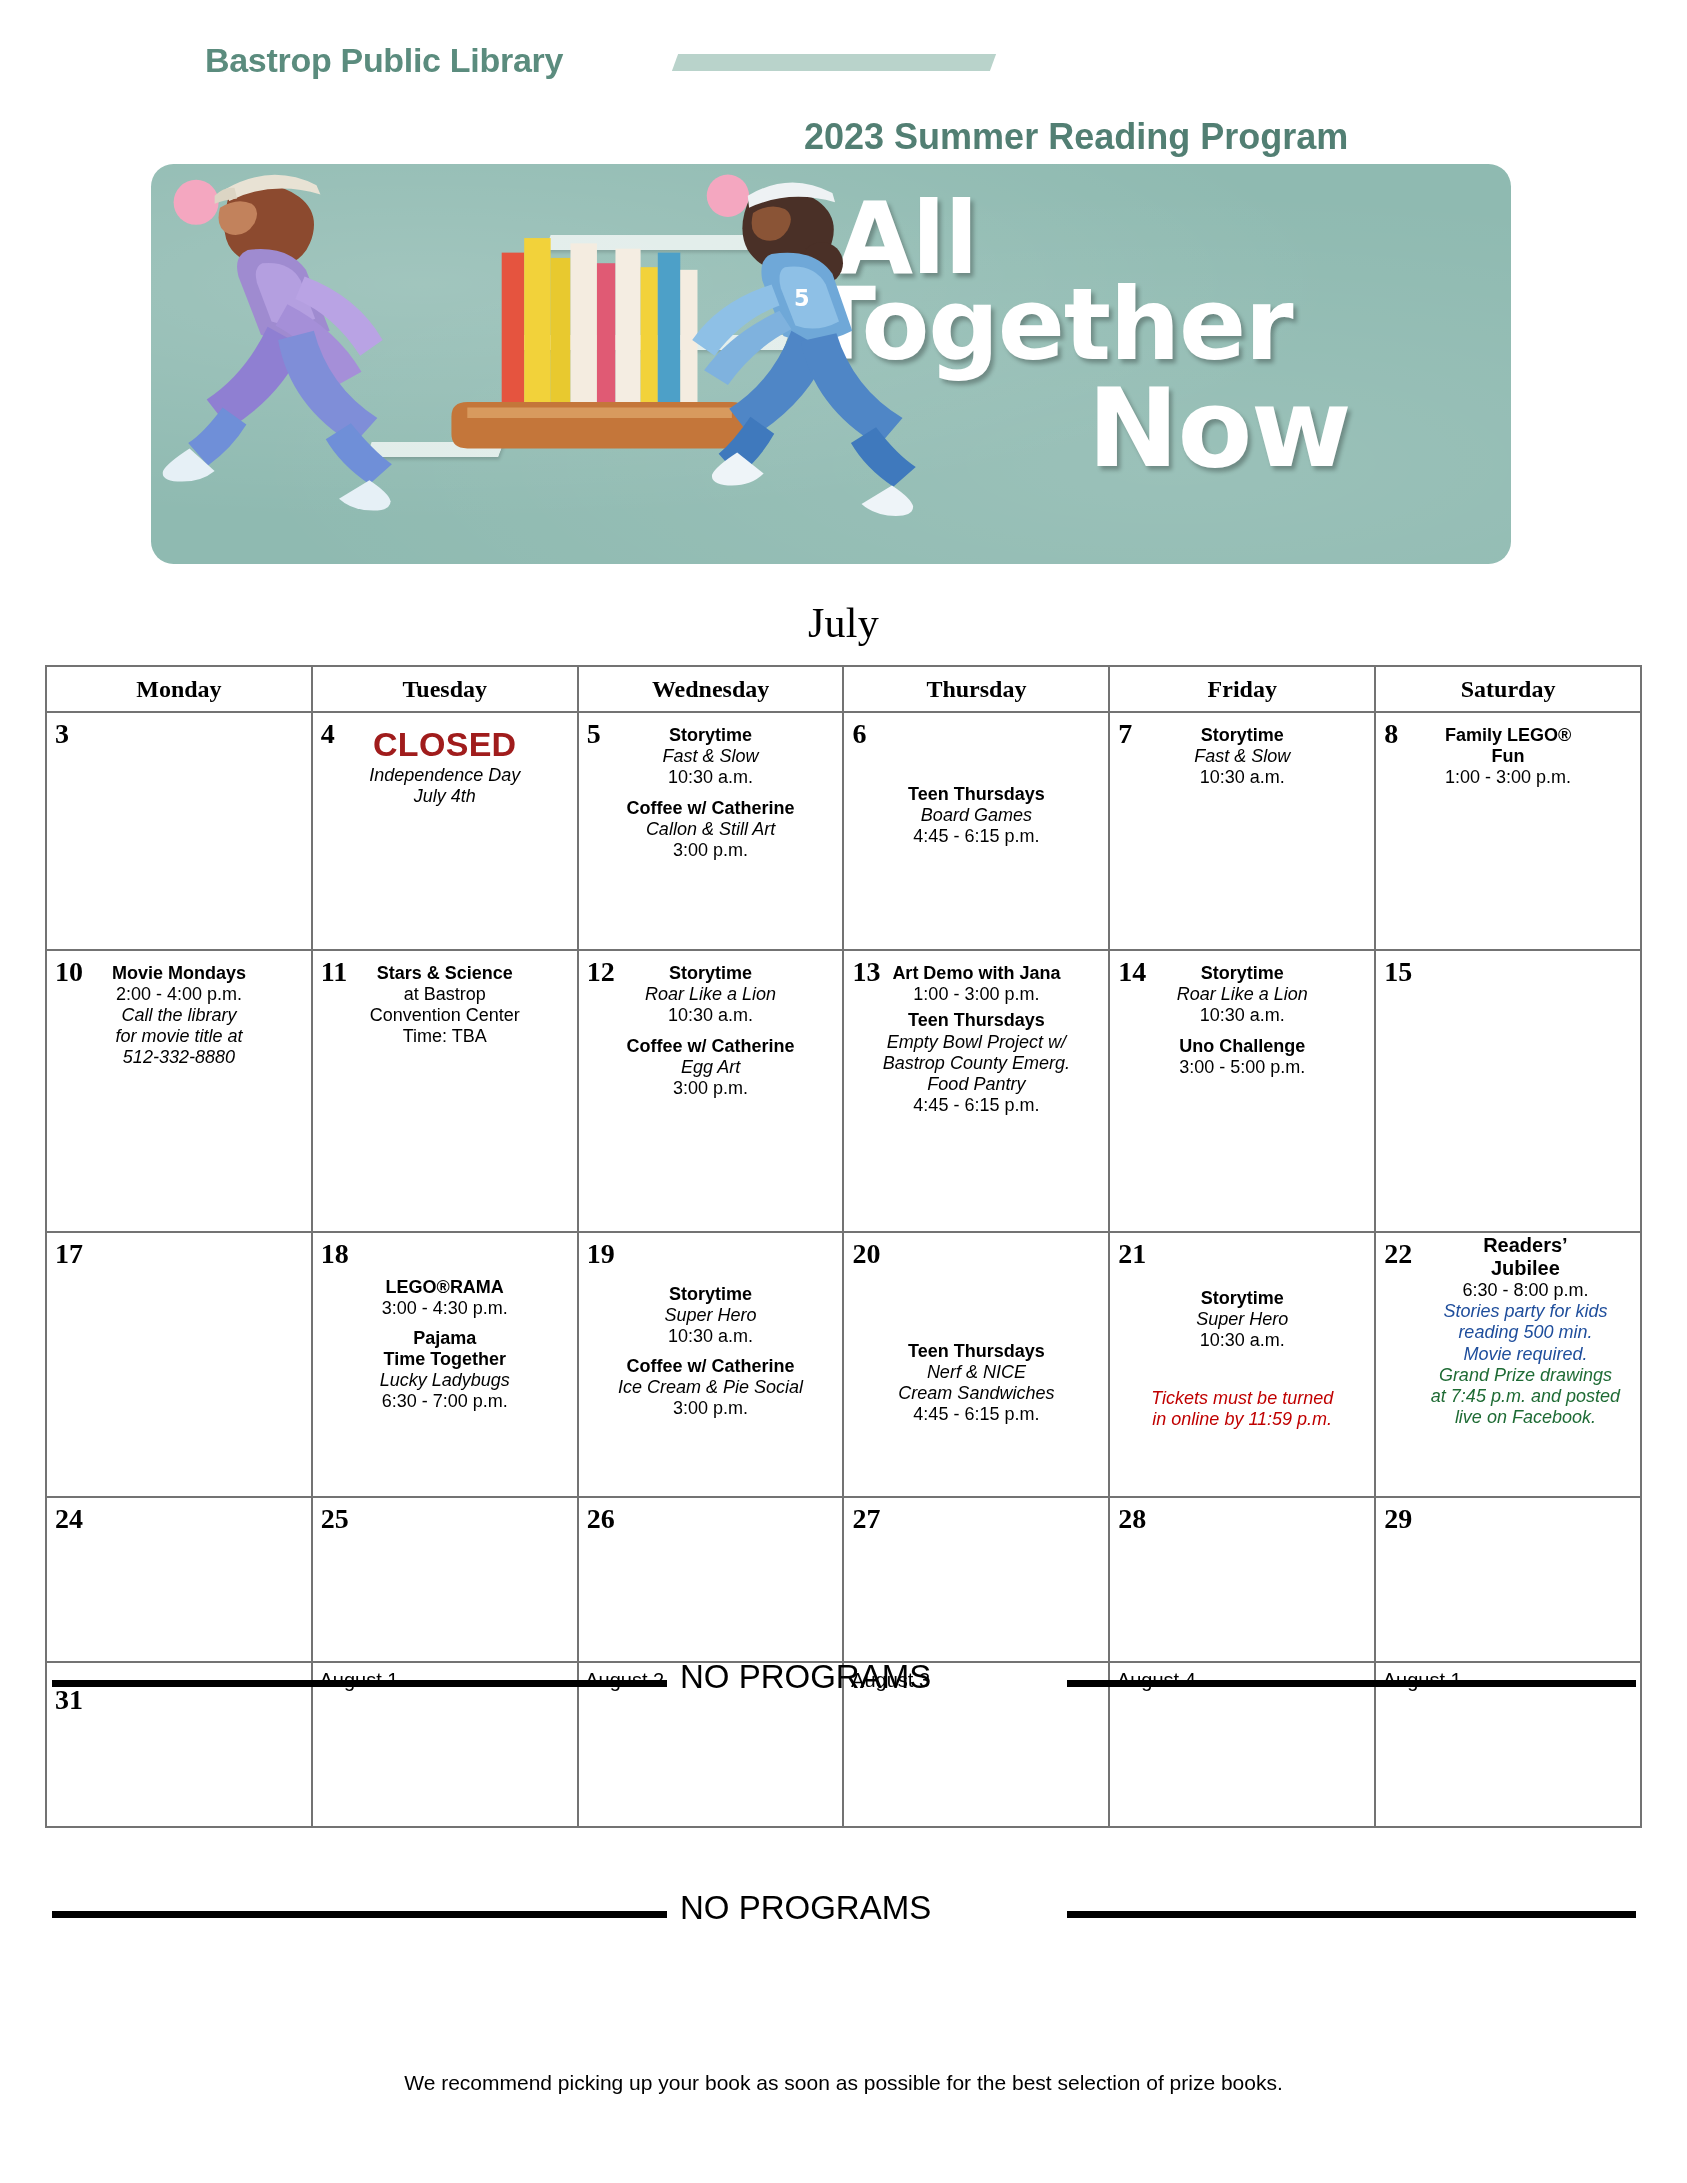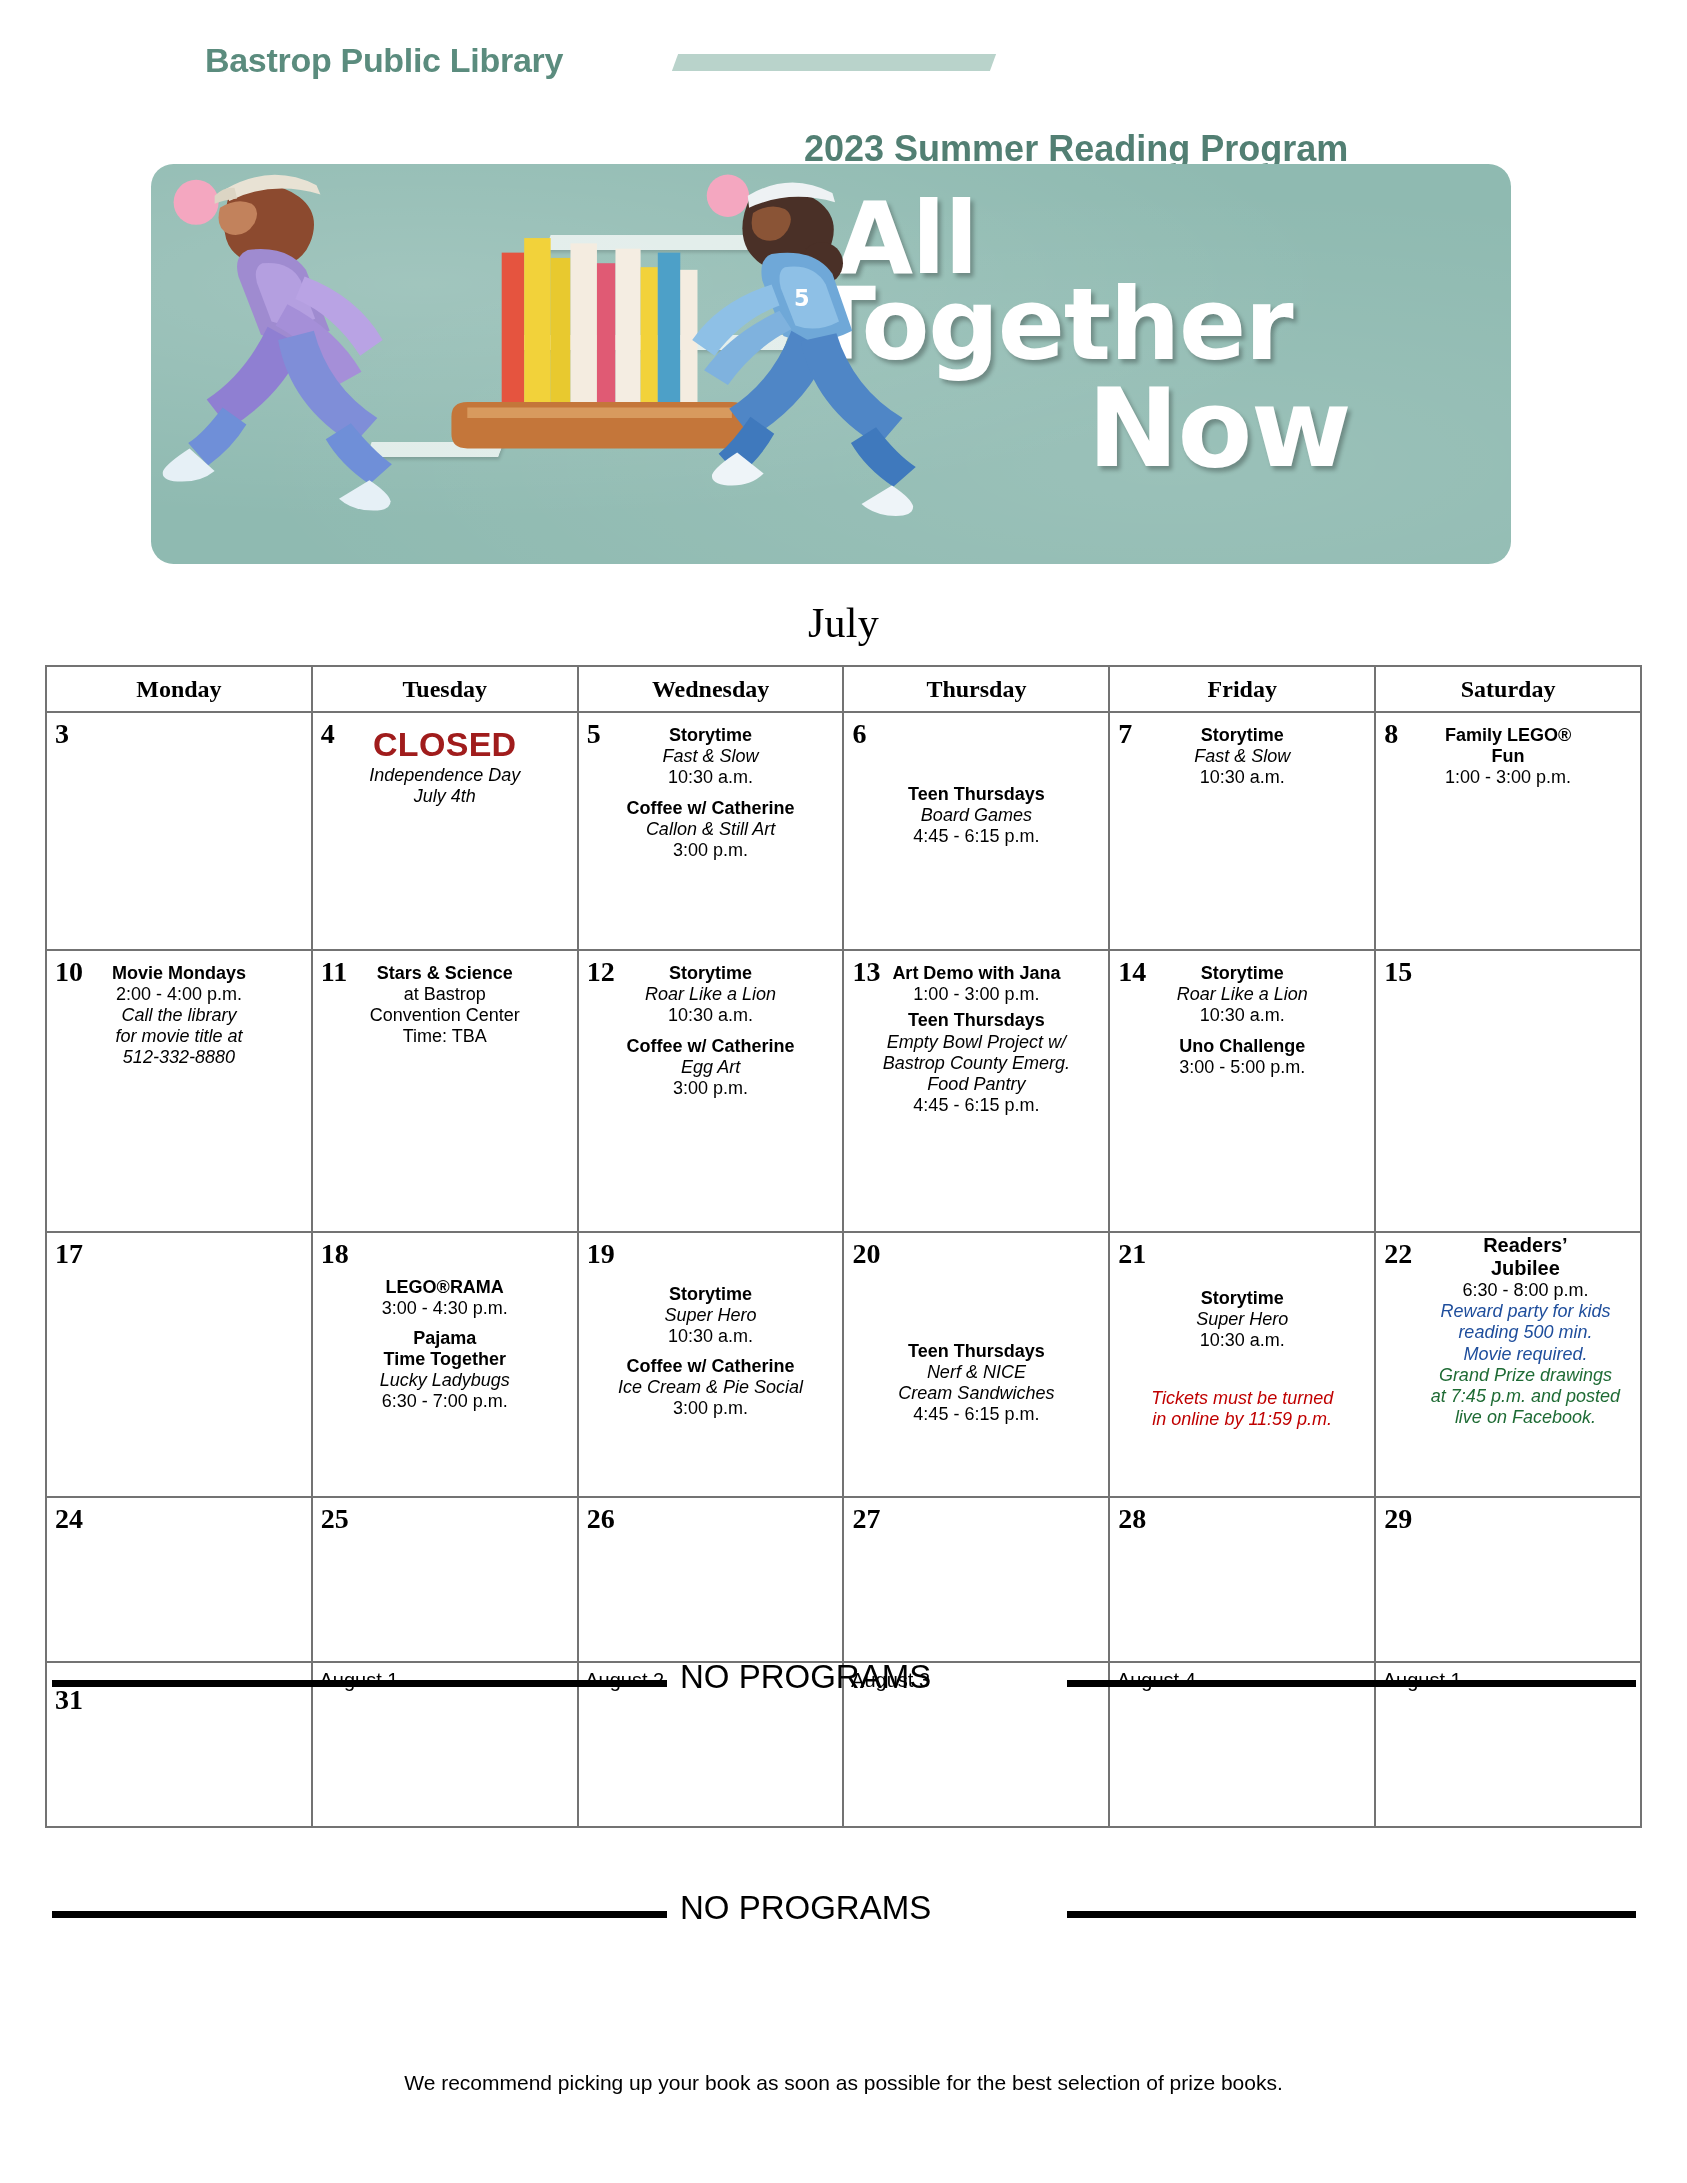--- a/index.html
+++ b/index.html
@@ -40,21 +40,20 @@
     background: #b9d3cb;
     transform: skewX(-20deg);
   }
   .srp-title {
     position: absolute;
     left: 804px;
     top: 116px;
     font-size: 36px;
     font-weight: bold;
     color: #527f73;
-    margin-top: 12px;
   }
 
   .banner {
     position: absolute;
     left: 151px;
     top: 164px;
     width: 1360px;
     height: 400px;
     background: #8fbab1;
     border-radius: 22.5px;
@@ -537,21 +536,21 @@
         </div>
       </td>
 
       <td>
         <div class="daynum" style="display:inline-block">22</div>
         <div class="body offset0" style="margin-top:-34px; padding-left:40px">
           <div class="ev">
             <div class="r22head">Readers’</div>
             <div class="r22head">Jubilee</div>
             <div>6:30 - 8:00 p.m.</div>
-            <div class="blue">Reward party for kids</div>
+            <div class="blue">Stories party for kids</div>
             <div class="blue">reading 500 min.</div>
             <div class="blue">Movie required.</div>
             <div class="green">Grand Prize drawings</div>
             <div class="green">at 7:45 p.m. and posted</div>
             <div class="green">live on Facebook.</div>
           </div>
         </div>
       </td>
     </tr>
 

